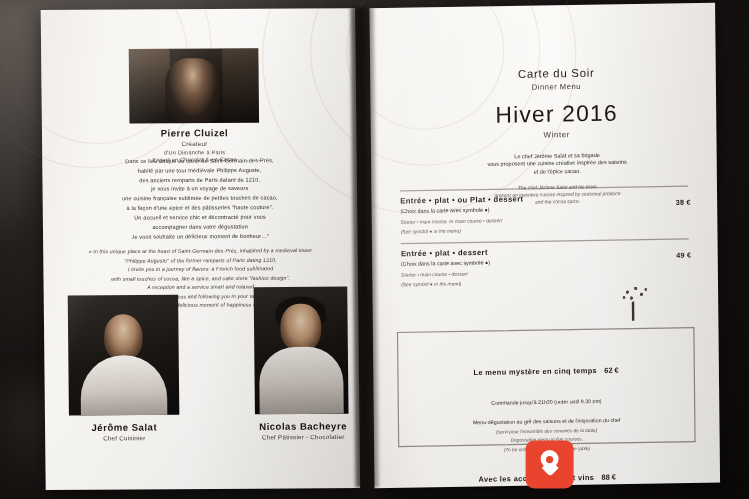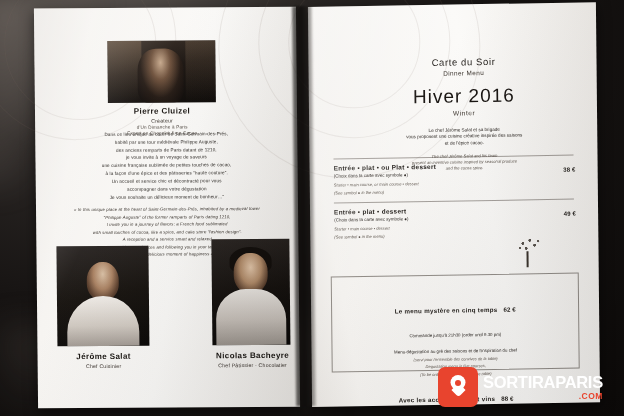--- a/index.html
+++ b/index.html
@@ -578,18 +578,14 @@
     </div>
 
     <div class="gutter"></div>
   </div>
 
   <div class="logo">
     <div class="mark">
       <div class="pin"></div>
       <div class="dot"></div>
     </div>
-    <div class="wordmark">
-      <span class="w1">SORTIRAPARIS</span>
-      <span class="w2">.COM</span>
-    </div>
   </div>
 </div>
 
 </body></html>

